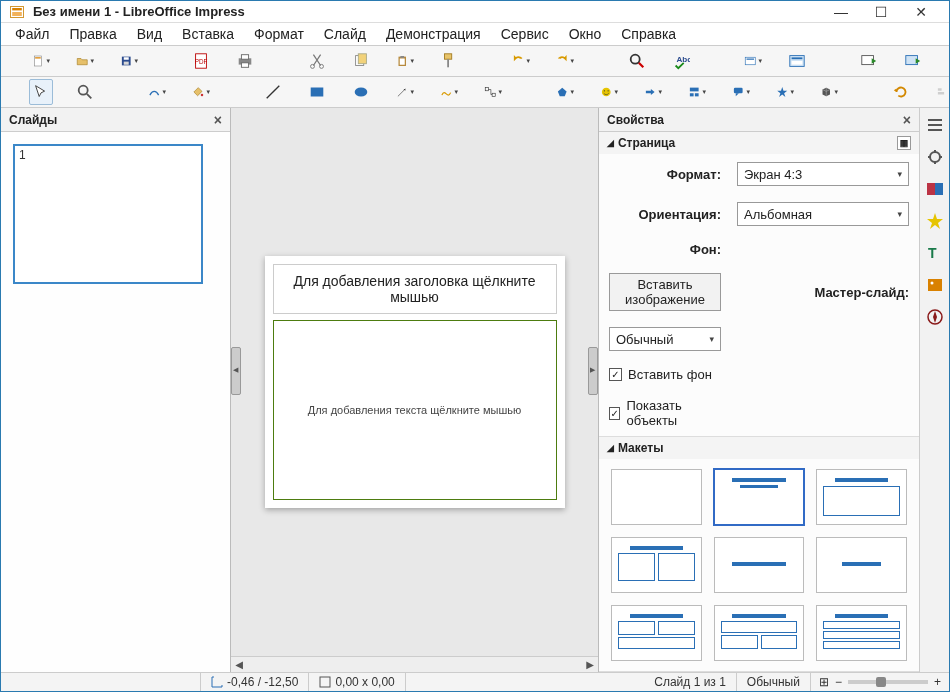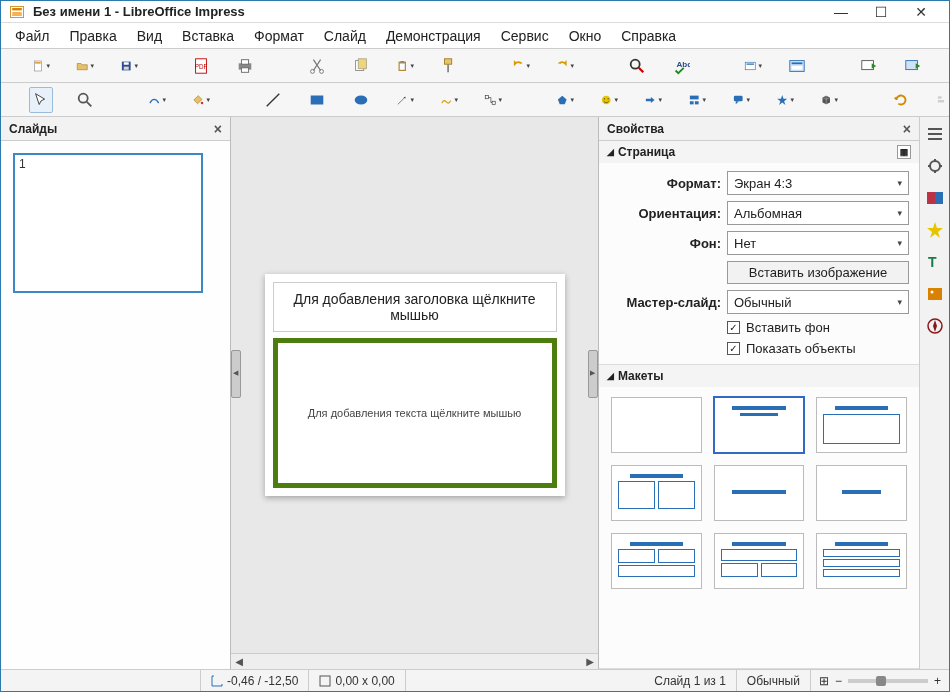--- a/index.html
+++ b/index.html
@@ -31,35 +31,35 @@
   .thumbwrap{padding:12px; flex:1; overflow:auto;}
   .thumb{border:2px solid #3b87c8; width:190px; height:140px; background:#fff; position:relative; margin-bottom:12px;}
   .thumb .num{position:absolute; left:4px; top:2px; font-size:12px; color:#333;}
   .center{flex:1; display:flex; flex-direction:column; border-right:1px solid #bbb;}
   .canvaswrap{flex:1; position:relative; background:#e8e8e8; display:flex; align-items:center; justify-content:center;}
   .handle{position:absolute; width:10px; height:48px; background:#ccc; border:1px solid #999; top:48%; border-radius:2px;}
   .handle.left{left:0; transform:translateY(-50%);}
   .handle.right{right:0; transform:translateY(-50%);}
   .handle::before{content:"◀"; font-size:7px; position:absolute; top:18px; left:1px; color:#555;}
   .handle.right::before{content:"▶";}
-  .slide{width:300px; height:222px; background:#fff; box-shadow:0 2px 6px rgba(0,0,0,.3); padding:8px; display:flex; flex-direction:column; gap:6px;}
+  .slide{width:300px; height:252px; background:#fff; box-shadow:0 2px 6px rgba(0,0,0,.3); padding:8px; display:flex; flex-direction:column; gap:6px;}
   .titlebox{border:1px solid #ccc; height:50px; display:flex; align-items:center; justify-content:center; text-align:center; font-size:14px; padding:4px;}
-  .contentbox{border:5px solid #4d7c0f; flex:1; display:flex; align-items:center; justify-content:center; font-size:11px; color:#444;}
+  .contentbox{border:1px solid #4d7c0f; flex:1; display:flex; align-items:center; justify-content:center; font-size:11px; color:#444;}
   .hscroll{height:16px; background:#eee; border-top:1px solid #ccc; display:flex; align-items:center;}
   .hscroll .arrow{width:16px; text-align:center; font-size:10px; color:#555;}
   .hscroll .track{flex:1; position:relative;}
   .hscroll .sthumb{position:absolute; left:30%; width:40%; top:2px; bottom:2px; background:#cfcfcf; border-radius:2px;}
   
   .props{width:320px; background:#fcfcfc; display:flex; flex-direction:column;}
   .props .panelhead{font-weight:600;}
   .section{border-bottom:1px solid #ddd;}
   .sectionhead{display:flex; align-items:center; padding:4px 8px; font-weight:600; background:#f4f4f4; cursor:pointer;}
   .sectionhead .tri{margin-right:4px; font-size:9px;}
   .sectionhead .more{margin-left:auto; width:14px;height:14px;border:1px solid #999;background:#fff;font-size:9px;display:flex;align-items:center;justify-content:center;}
-  .formgrid{display:grid; grid-template-columns:112px 1fr; gap:6px; padding:8px 10px; font-size:13px; align-items:center;}
+  .formgrid{display:grid; grid-template-columns:112px 1fr; gap:16px; padding:8px 10px; font-size:13px; align-items:center;}
   .formgrid label{text-align:right; font-weight:600;}
   .sel{border:1px solid #999; background:#fff; height:24px; padding:2px 6px; display:flex; align-items:center; justify-content:space-between; cursor:pointer;}
   .sel::after{content:"▾"; font-size:9px; color:#444;}
   .btn{border:1px solid #999; background:#f2f2f2; padding:3px 8px; cursor:pointer; text-align:center;}
   .chk{display:flex; align-items:center; gap:6px; font-size:13px;}
   .chk .box{width:13px;height:13px;border:1px solid #555;background:#fff;display:flex;align-items:center;justify-content:center;font-size:10px;}
   .layouts{display:grid; grid-template-columns:repeat(3,1fr); gap:12px; padding:10px 12px;}
   .layout{border:1px solid #bbb; height:56px; background:#fff; padding:6px; cursor:pointer;}
   .layout.selected{outline:2px solid #316ac5; outline-offset:-1px;}
   .layout .l-title{height:4px;background:#2a6fb5;margin:2px auto 3px;width:70%;}
@@ -428,23 +428,20 @@
           <div class="sel">
               <span>Экран 4:3</span>
             </div>
 
           <label>Ориентация:</label>
           <div class="sel">
               <span>Альбомная</span>
             </div>
 
           <label>Фон:</label>
-          <div class="sel">
-              <span>Нет</span>
-            </div>
 
           <span></span>
           <div class="btn">Вставить изображение</div>
 
           <label>Мастер-слайд:</label>
           <div class="sel">
               <span>Обычный</span>
             </div>
 
           <span></span>

